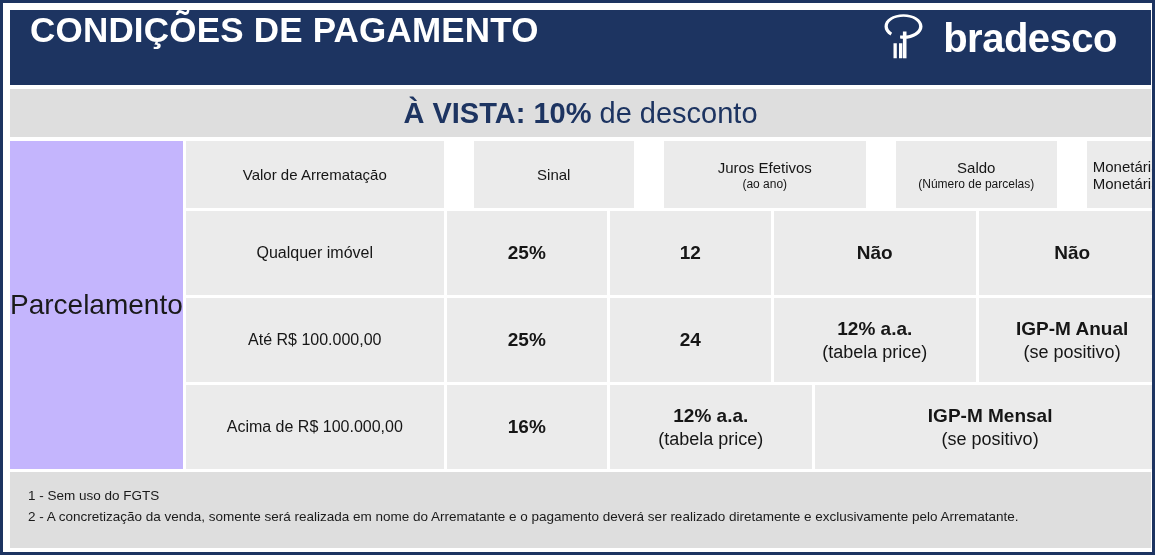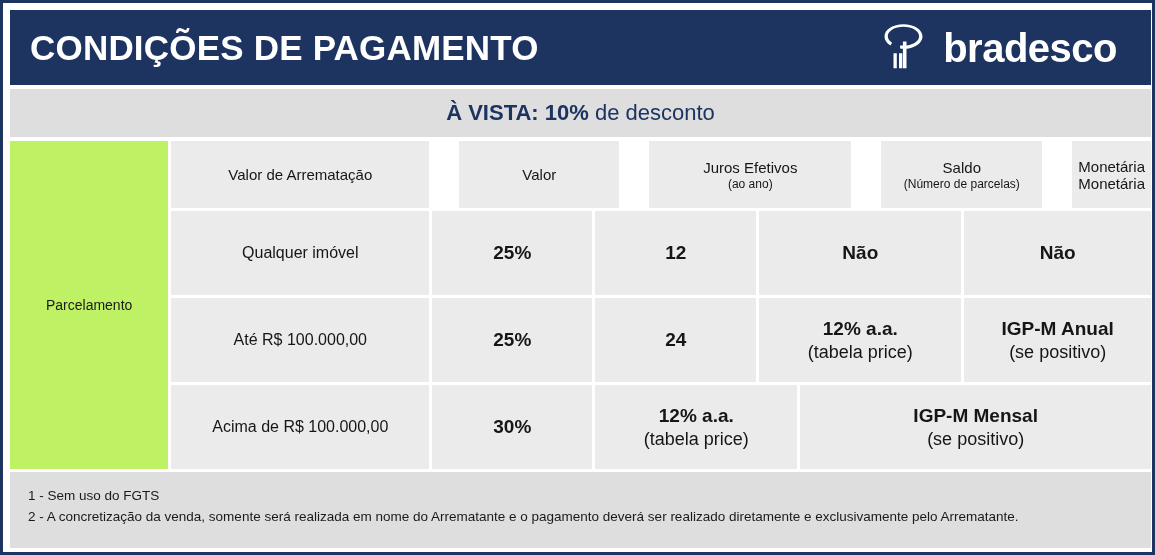--- a/index.html
+++ b/index.html
@@ -22,21 +22,21 @@
   
   .header-band {
     position: absolute;
     left: 7px;
     top: 7px;
     width: 1141px;
     height: 75px;
     background: #1d3461;
     box-sizing: border-box;
     display: flex;
-    align-items: center;
+    align-items: flex-start;
     justify-content: space-between;
     padding: 0 16px 0 20px;
   }
   .header-title {
     color: #ffffff;
     font-size: 35px;
     font-weight: bold;
     letter-spacing: 0.2px;
     white-space: nowrap;
   }
@@ -61,41 +61,41 @@
     top: 86px;
     width: 1141px;
     height: 48px;
     background: #dedede;
     display: flex;
     align-items: center;
     justify-content: center;
   }
   .subtitle-text {
     color: #1d3461;
-    font-size: 22px;
+    font-size: 29px;
     font-weight: bold;
   }
   .subtitle-text .light { font-weight: normal; }
   
   .table-area {
     position: absolute;
     left: 7px;
     top: 138px;
     width: 1141px;
     height: 328px;
     display: flex;
     gap: 3px;
   }
   .rowlabel-cell {
     width: 214px;
-    background: #bef264;
+    background: #c4b5fd;
     display: flex;
     align-items: center;
     justify-content: center;
-    font-size: 14px;
+    font-size: 28px;
     color: #1a1a1a;
   }
   .grid {
     flex: 1;
     display: flex;
     flex-direction: column;
     gap: 3px;
   }
   .grid-row {
     display: flex;
@@ -173,21 +173,21 @@
 
     <div class="rowlabel-cell">Parcelamento</div>
 
     <div class="grid">
 
       <div class="grid-row head">
         <div class="cell c-valor">
           <span>Valor de Arremataçāo</span>
         </div>
         <div class="cell c-sinal">
-          <span>Valor</span>
+          <span>Sinal</span>
         </div>
         <div class="cell c-juros">
           <span>Juros Efetivos</span>
           <span class="sub">(ao ano)</span>
         </div>
         <div class="cell c-saldo">
           <span>Saldo</span>
           <span class="sub">(Número de parcelas)</span>
         </div>
         <div class="cell c-correcao">
@@ -231,21 +231,21 @@
           <span class="main-bold">IGP-M Anual</span>
           <span class="sub-note">(se positivo)</span>
         </div>
       </div>
 
       <div class="grid-row body">
         <div class="cell c-valor">
           <span class="main-plain">Acima de R$ 100.000,00</span>
         </div>
         <div class="cell c-sinal">
-          <span class="main-bold">30%</span>
+          <span class="main-bold">16%</span>
         </div>
         <div class="cell c-juros">
           <span class="main-bold">12% a.a.</span>
           <span class="sub-note">(tabela price)</span>
         </div>
         <div class="cell c-correcao">
           <span class="main-bold">IGP-M Mensal</span>
           <span class="sub-note">(se positivo)</span>
         </div>
       </div>

